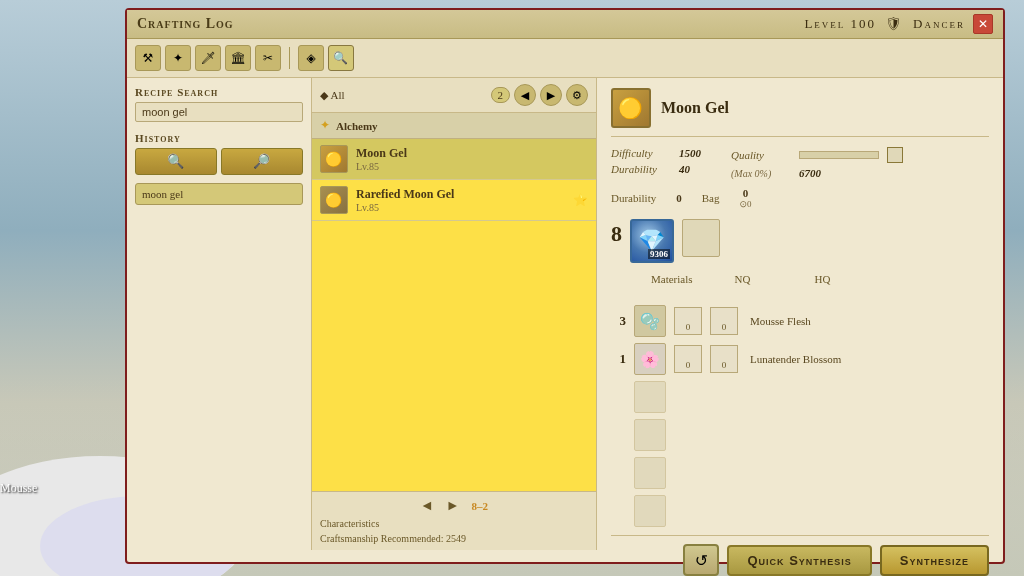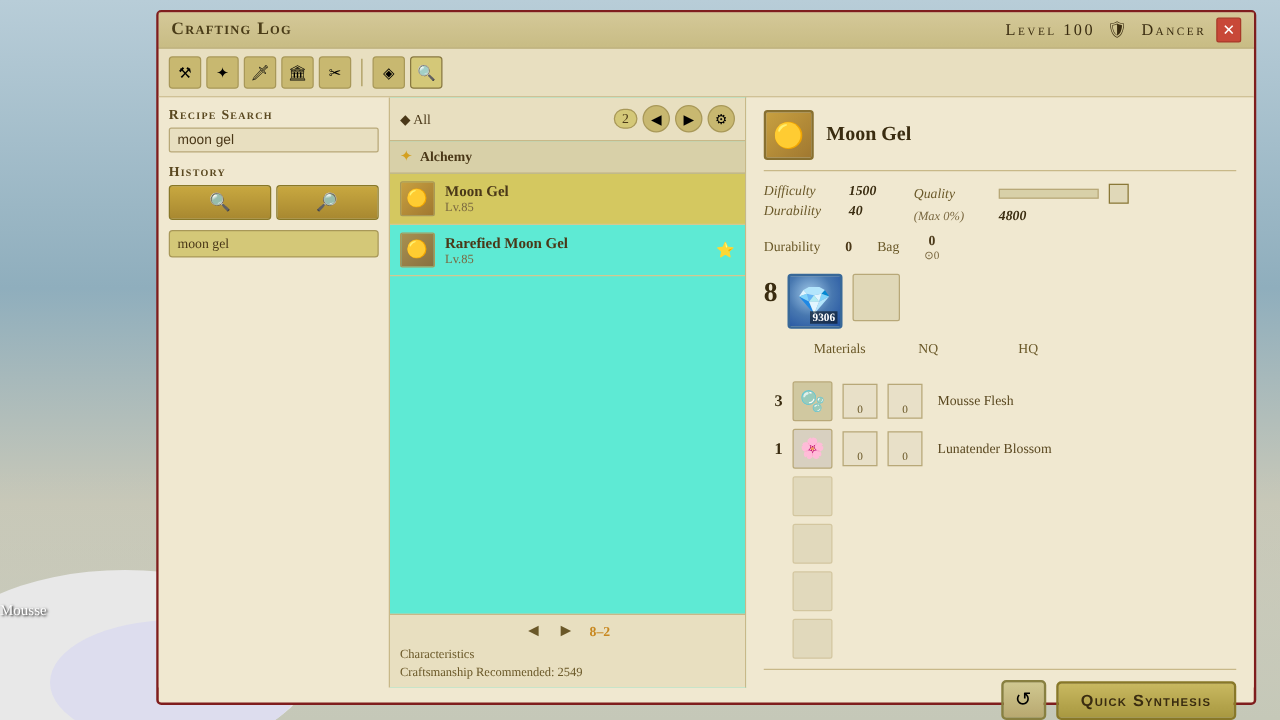--- a/index.html
+++ b/index.html
@@ -171,21 +171,21 @@
       border-radius: 3px;
       font-size: 11px;
       color: #4a3818;
       cursor: pointer;
     }
 
     
     .middle-panel {
       width: 285px;
       border-right: 1px solid #c8b888;
-      background: #5eead4;
+      background: #fde047;
       display: flex;
       flex-direction: column;
     }
     .filter-bar {
       display: flex;
       align-items: center;
       gap: 4px;
       padding: 6px 8px;
       background: #e8dfc0;
       border-bottom: 1px solid #c8b888;
@@ -643,21 +643,21 @@
         <div class="stat-group">
           <div class="stat-row">
             <span class="stat-label">Quality</span>
             <div class="stat-bar">
                 <div class="stat-bar-fill" style="width:0%"></div>
               </div>
             <div class="quality-box"></div>
           </div>
           <div class="stat-row">
             <span style="font-size:10px;color:#7a6840;min-width:60px;">(Max 0%)</span>
-            <span class="stat-value">4800</span>
+            <span class="stat-value">6700</span>
           </div>
         </div>
       </div>
 
       <div class="craftable-row">
         <span class="craftable-label">Durability</span>
         <span class="craftable-value">0</span>
         <span class="craftable-label">Bag</span>
         <div style="display:flex;flex-direction:column;align-items:center;">
           <span class="craftable-value">0</span>
@@ -709,19 +709,20 @@
           <div class="empty-mat-slot"></div>
           <div class="empty-mat-slot"></div>
           <div class="empty-mat-slot"></div>
           <div class="empty-mat-slot"></div>
         </div>
       </div>
 
       <div class="bottom-bar">
         <div class="icon-btn">↺</div>
         <button class="action-btn">Quick Synthesis</button>
+        <button class="action-btn synthesize">Synthesize</button>
       </div>
 
     </div>
 
   </div>
 
 </div>
 
 </body></html>

